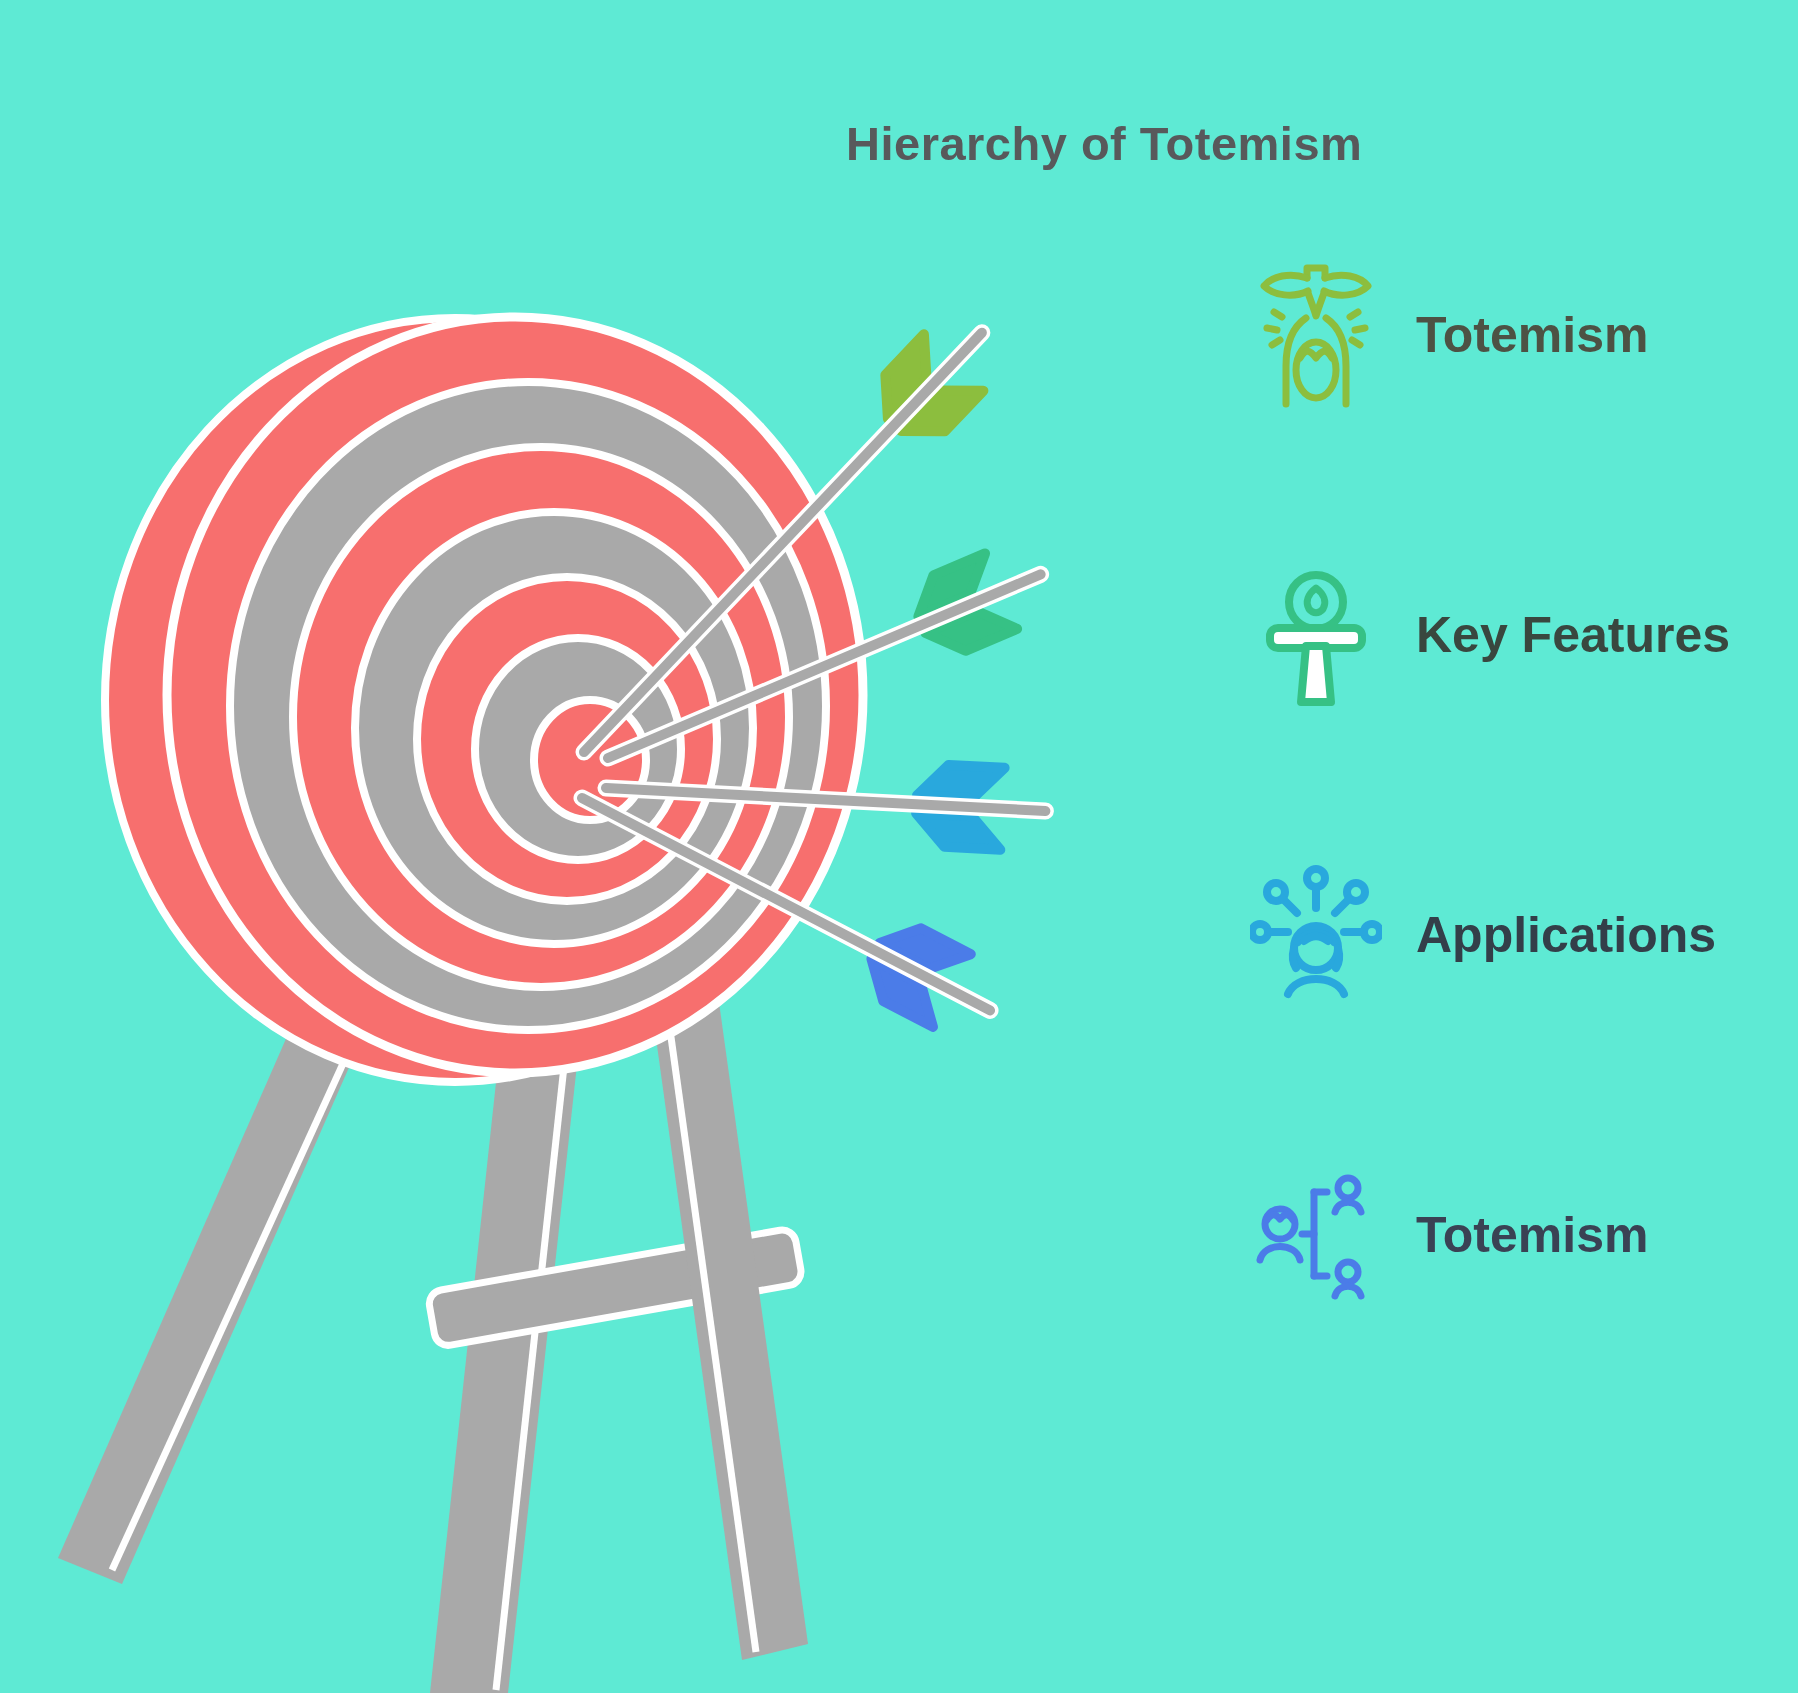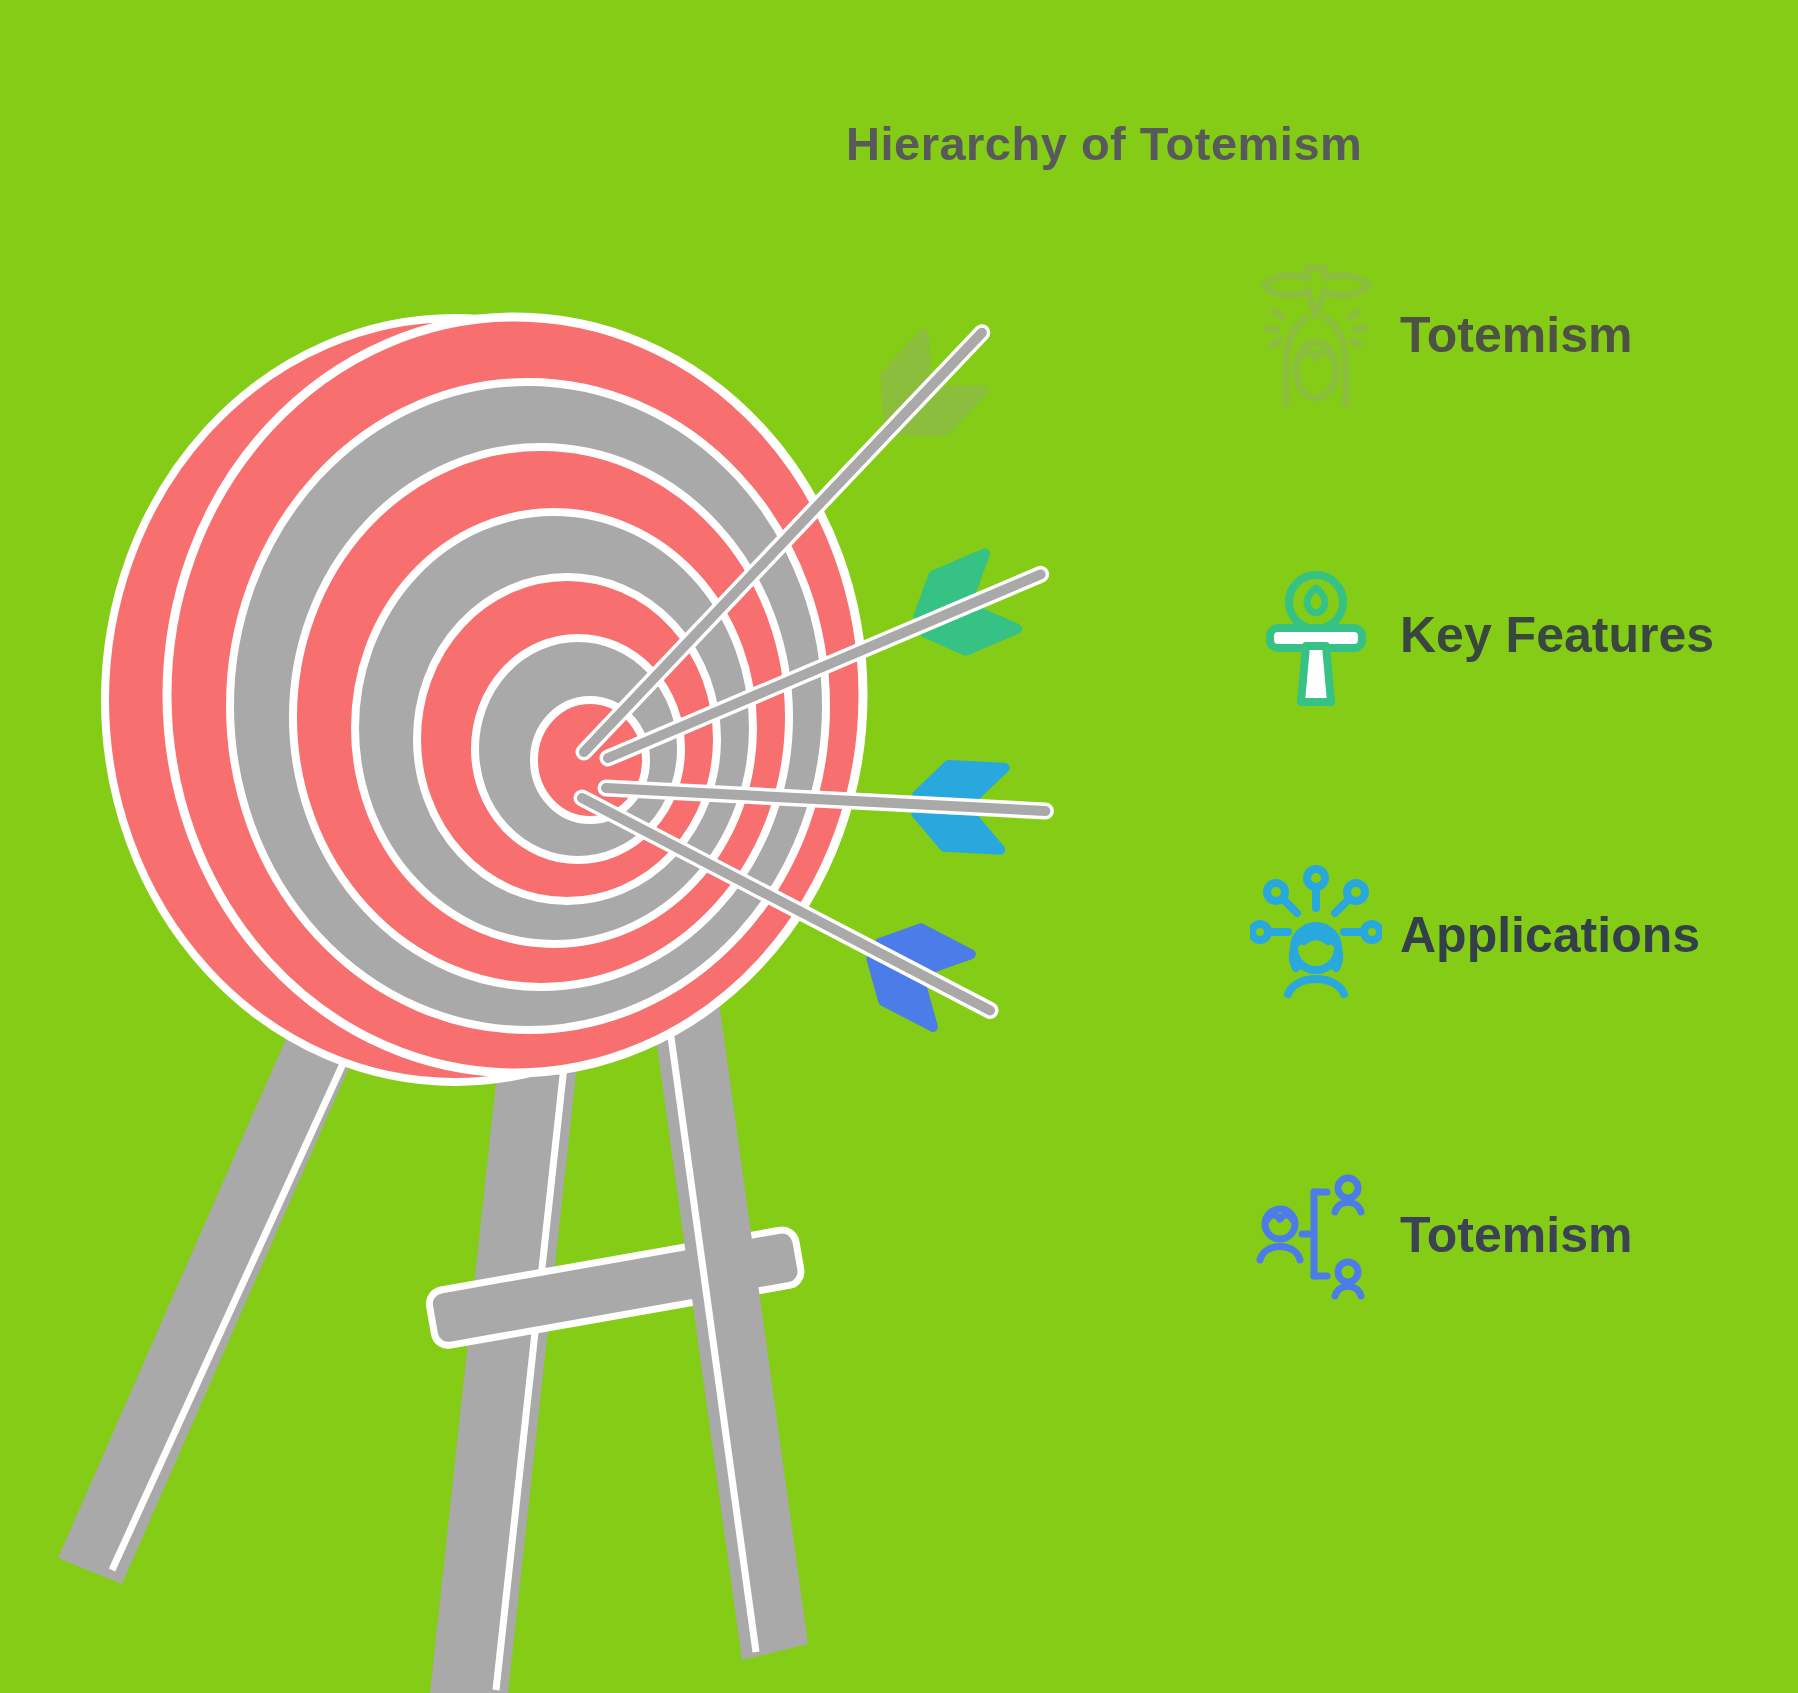--- a/index.html
+++ b/index.html
@@ -1,38 +1,38 @@
 <!DOCTYPE html>
 <html><head>
 <meta charset="utf-8">
 <style>
   html,body{margin:0;padding:0;background:#ffffff;}
   .canvas{
     position:relative;
     width:1798px;height:1693px;
-    background:#84cc16;
+    background:#5eead4;
     overflow:hidden;
     font-family:"Liberation Sans", sans-serif;
   }
   .scene{position:absolute;left:0;top:0;}
   .page-title{
     position:absolute;
     left:846px;top:116px;
     font-size:47px;font-weight:700;
     letter-spacing:0.5px;
     color:#58595B;
     white-space:nowrap;
   }
   .row{
     position:absolute;
     left:1250px;
     height:146px;
     display:flex;
     align-items:center;
-    gap:18px;
+    gap:34px;
   }
   .row-1{top:262px;}
   .row-2{top:562px;}
   .row-3{top:862px;}
   .row-4{top:1162px;}
   .icon-box{
     width:132px;height:146px;
     display:flex;align-items:center;justify-content:center;
     flex:0 0 auto;
   }

